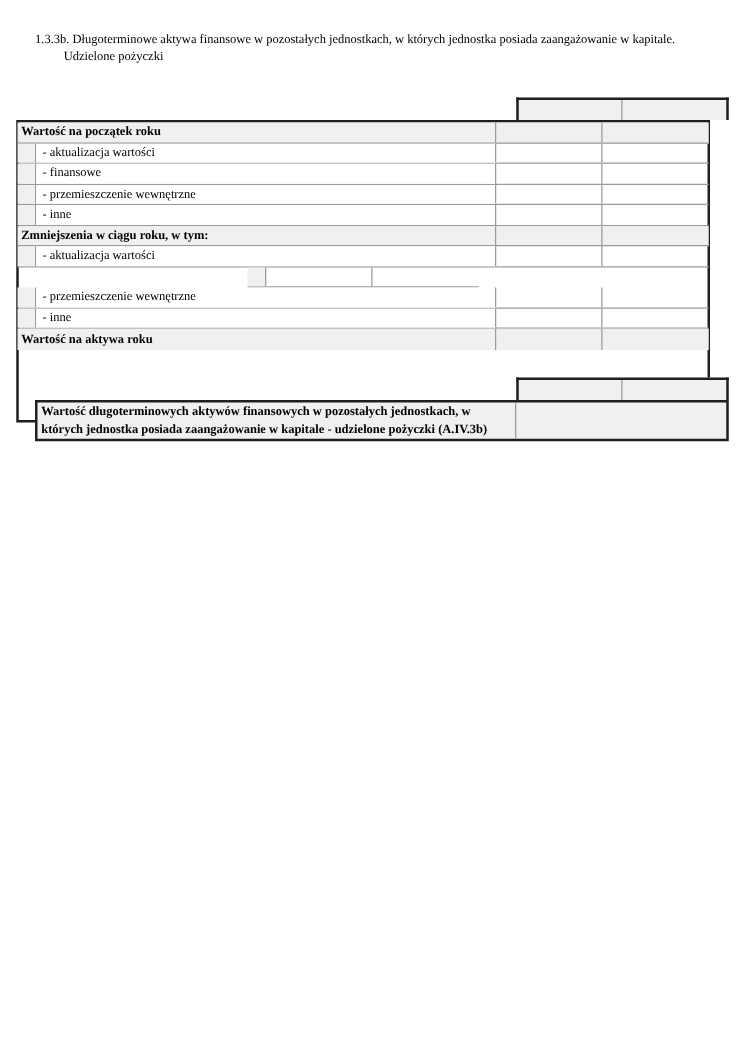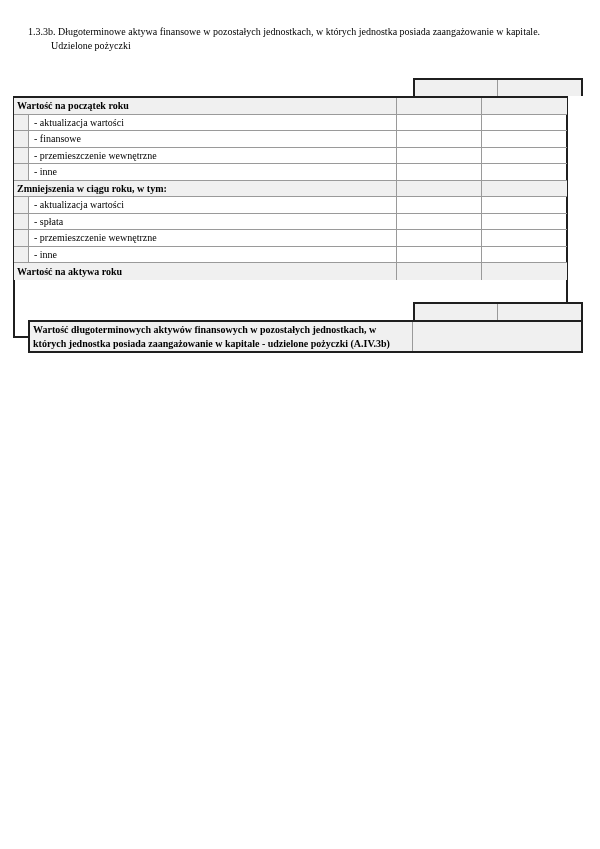--- a/index.html
+++ b/index.html
@@ -140,21 +140,20 @@
         <div class="cell value"></div>
       </div>
       <div class="row detail">
         <div class="cell indent"></div>
         <div class="cell label">- aktualizacja wartości</div>
         <div class="cell value"></div>
         <div class="cell value"></div>
       </div>
       <div class="row detail">
         <div class="cell indent"></div>
-        <div class="cell label">- spłata</div>
         <div class="cell value"></div>
         <div class="cell value"></div>
       </div>
       <div class="row detail">
         <div class="cell indent"></div>
         <div class="cell label">- przemieszczenie wewnętrzne</div>
         <div class="cell value"></div>
         <div class="cell value"></div>
       </div>
       <div class="row detail">

